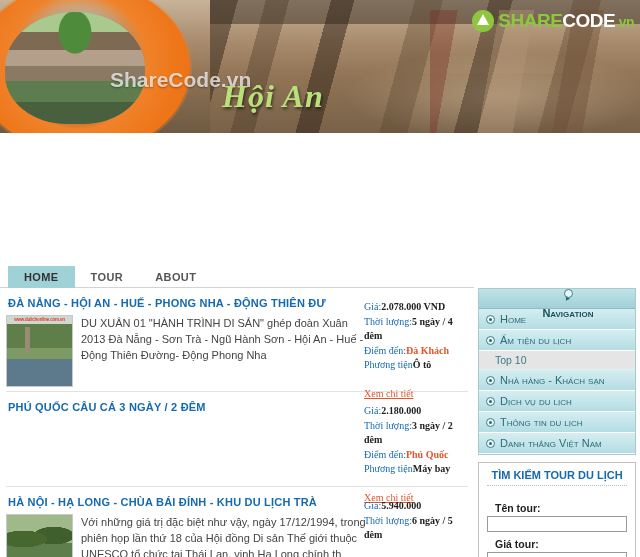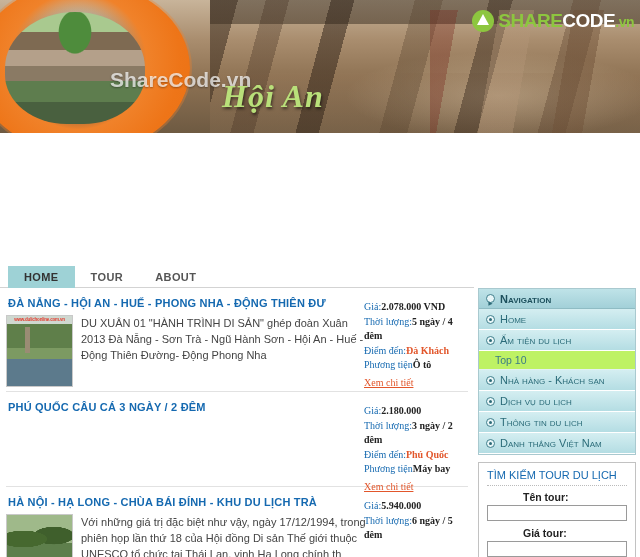--- a/index.html
+++ b/index.html
@@ -125,62 +125,63 @@
 
   .tour-desc { font-size:11px; line-height:16px; color:#444; width:290px; }
 
   .tour-meta {
     position:absolute; right:4px; top:12px; width:106px;
     font-size:10px; line-height:14.5px; color:#1569b0;font-family:Liberation Serif, serif;
   }
   .tour-meta .val { color:#e2562b; font-weight:bold; }
   .tour-meta .val-dark { color:#222; font-weight:bold; }
   .detail-link {
-    color:#e2562b; text-decoration:underline; font-size:10px; cursor:pointer; display:inline-block; margin-top:3px;
+    color:#e2562b; text-decoration:underline; font-size:10px; cursor:pointer; display:inline-block; margin-top:14px;
   }
   .tour-sep { border-top:1px solid #e2e2e2; margin:2px 6px 0 6px; }
 
   
   .panel { border:1px solid #a9c9cf; margin-bottom:7px; background:#fff; }
   .nav-head {
-    height:20px; line-height:20px; padding-left:7px;
+    height:20px; line-height:20px; padding-left:22px;
     background:linear-gradient(180deg,#bfe3e8 0%,#a2d0d8 100%);
     font-variant:small-caps; font-weight:bold; font-size:11px; color:#1c4f5c;
     display:flex; align-items:center; gap:5px;
     border-bottom:1px solid #8fbcc4;
+    flex-direction:column;
   }
   .nav-item {
     height:21px; line-height:21px; padding-left:7px;
     background:linear-gradient(180deg,#d4eef1 0%,#b4dde3 100%);
     border-bottom:1px solid #ffffff;
     font-variant:small-caps; font-size:11px; color:#2a6b78;
     display:flex; align-items:center; gap:5px; cursor:pointer;
   }
   .nav-sub {
     height:19px; line-height:19px; padding-left:16px;
-    background:#bef264; font-size:10.5px; color:#3b7b86; cursor:pointer;
+    background:#e5e5e5; font-size:10.5px; color:#3b7b86; cursor:pointer;
     border-bottom:1px solid #e3f1f3;
   }
   .dot {
     width:9px; height:9px; border-radius:50%; flex:0 0 9px;
     border:1px solid #3f7f8c; background:#e8f6f8; position:relative;
   }
   .dot:after{ content:""; position:absolute; left:2px; top:2px; width:3px; height:3px; border-radius:50%; background:#2d6a77; }
   .dot.arrow:after{
     content:"\25B6"; left:1.5px; top:-2px; width:auto; height:auto; background:none;
     font-size:5px; color:#2d6a77; border-radius:0;
   }
 
   
   .search-panel { border:1px solid #c2c2c2; padding:6px 8px 8px 8px; background:#fff; margin-bottom:7px; }
   .search-title {
-    color:#1569b0; font-weight:normal; font-size:11px; text-align:left;
-    border-bottom:1px dotted #bbb; padding-bottom:4px; margin-bottom:5px;
-  }
-  .search-label { font-size:10.5px; color:#222; font-weight:bold; padding:0 0 2px 8px;margin-left:28px; }
+    color:#1569b0; font-weight:bold; font-size:11px; text-align:center;
+    border-bottom:1px dotted #bbb; padding-bottom:4px; margin-bottom:16px;
+  }
+  .search-label { font-size:10.5px; color:#222; font-weight:bold; padding:0 0 2px 8px; }
   .search-input {
     width:100%; height:16px; border:1px solid #9a9a9a; margin-bottom:6px;
     font-family:"Liberation Sans", sans-serif; font-size:10px; padding:0 3px; background:#fff;
   }
 </style>
 </head>
 <body>
 
 <div class="hero">
   <div class="hero-photo"></div>

